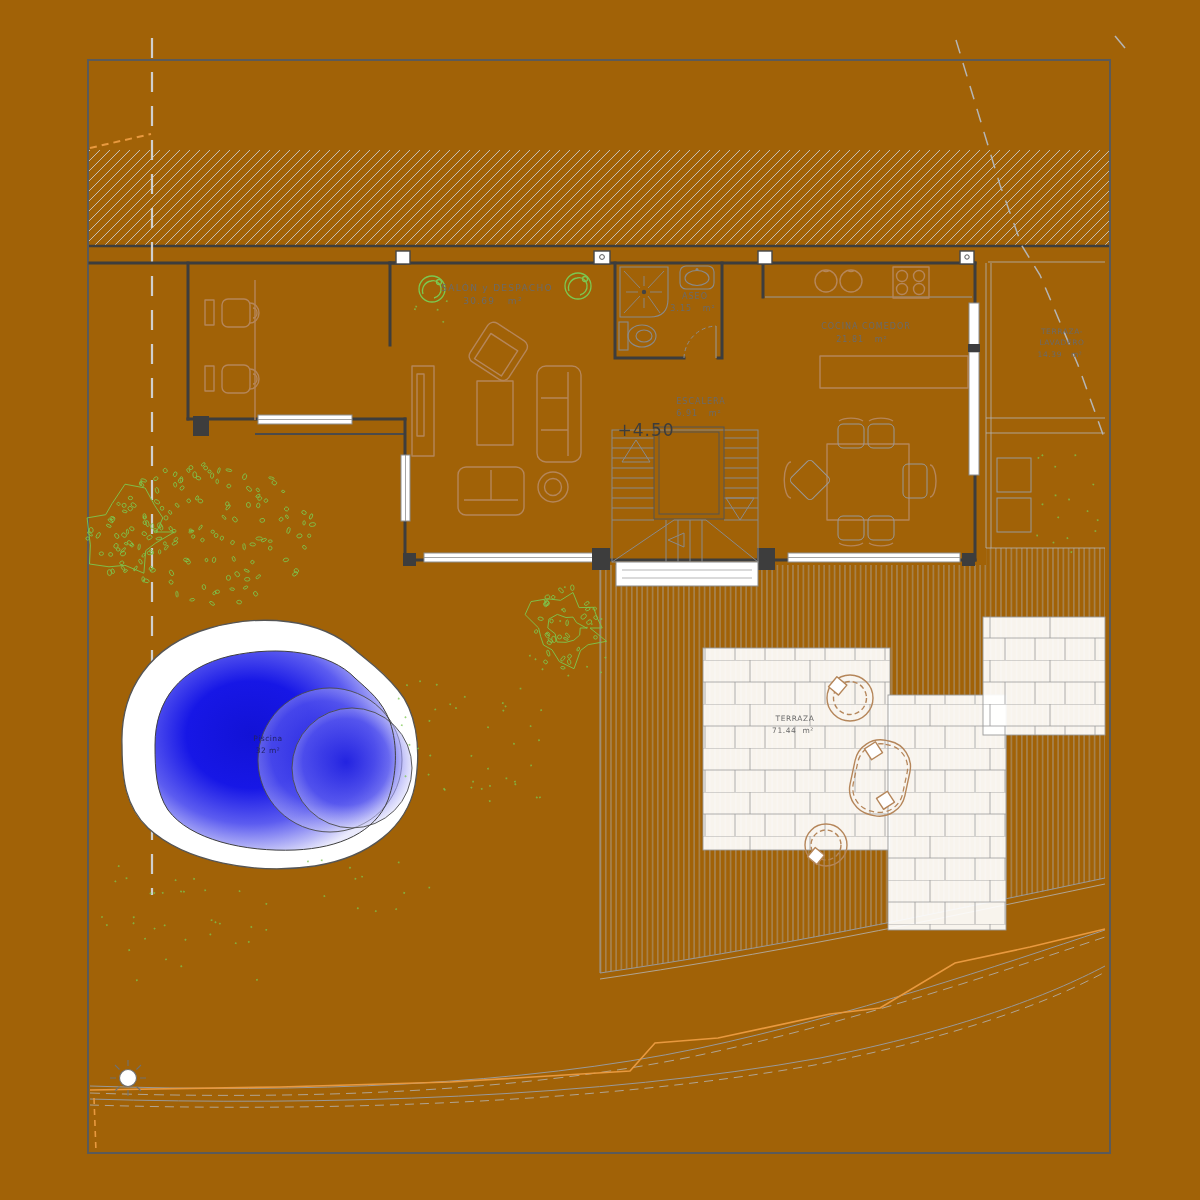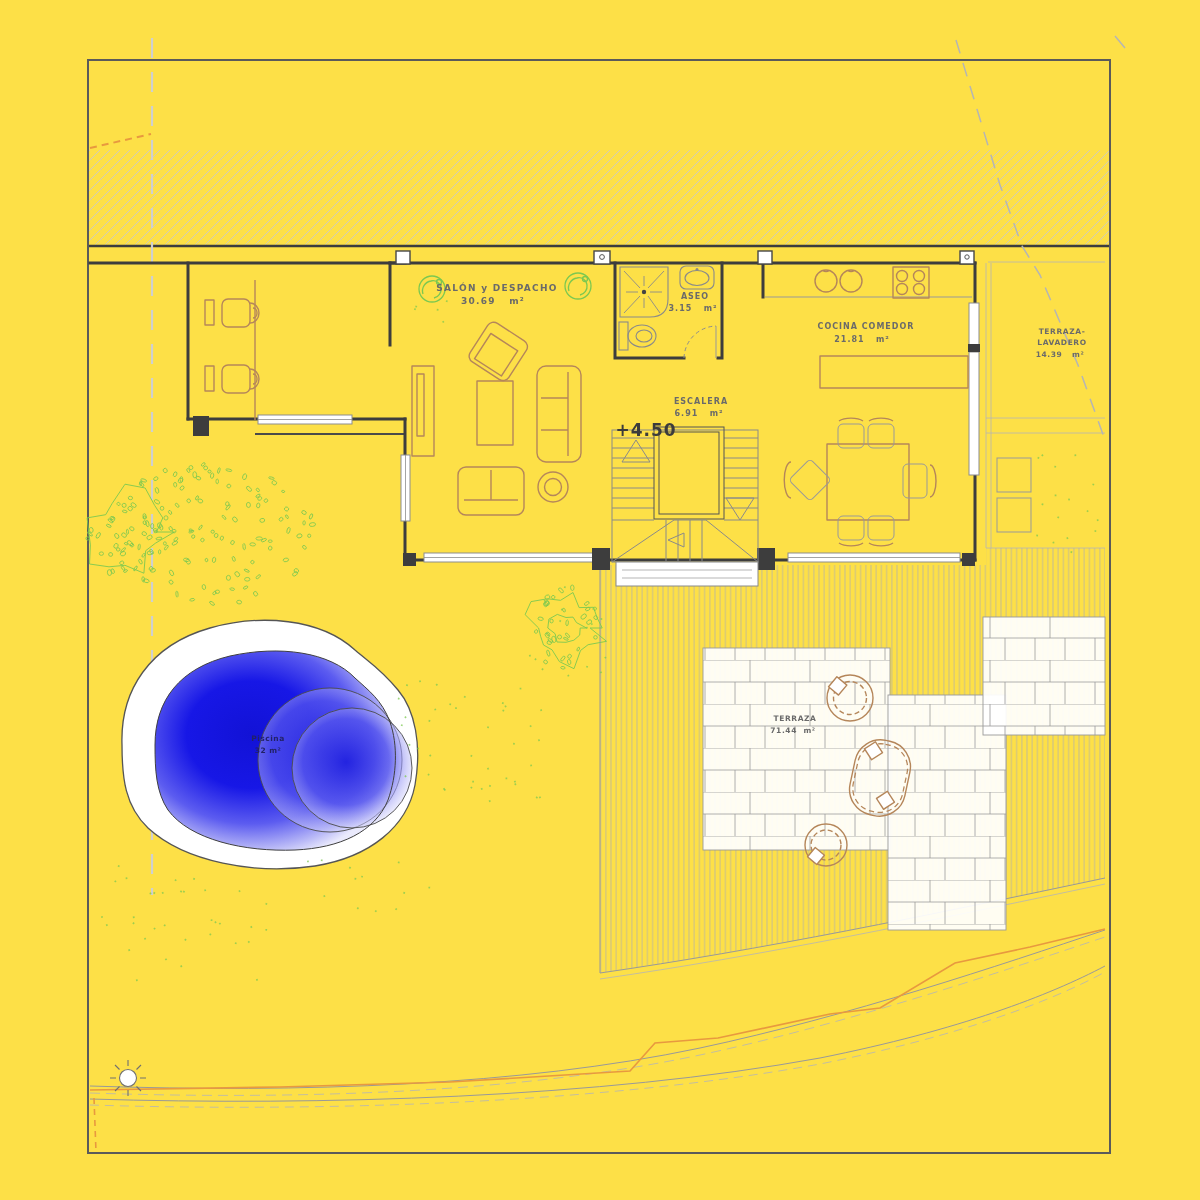--- a/index.html
+++ b/index.html
@@ -1,16 +1,16 @@
 <!DOCTYPE html>
 <html><head>
 <meta charset="utf-8">
 <style>
   html,body{margin:0;padding:0;background:#ffffff;}
-  .canvas{position:relative;width:1200px;height:1200px;background:#fde047;overflow:hidden;font-weight:bold;}
+  .canvas{position:relative;width:1200px;height:1200px;background:#a16207;overflow:hidden;}
   svg{display:block;}
   svg text{white-space:pre;}
   .lbl{font-family:"DejaVu Sans",sans-serif;font-size:9px;fill:#6a6a6a;letter-spacing:1.3px;text-anchor:middle;}
   .lbl-sm{font-size:8px;letter-spacing:1px;}
   .lbl-xs{font-size:7.5px;letter-spacing:.6px;}
   .lbl-pool{font-family:"DejaVu Sans",sans-serif;font-size:7.5px;fill:#222266;letter-spacing:.5px;text-anchor:middle;}
   .level{font-family:"DejaVu Sans",sans-serif;font-size:17px;fill:#3c3c3c;letter-spacing:1px;text-anchor:middle;}
   .wall{stroke:#3d3d3d;stroke-width:3;fill:none;stroke-linecap:square;}
   .wall2{stroke:#4a4a4a;stroke-width:2;fill:none;}
   .thin{stroke:#999;stroke-width:1;fill:none;}

